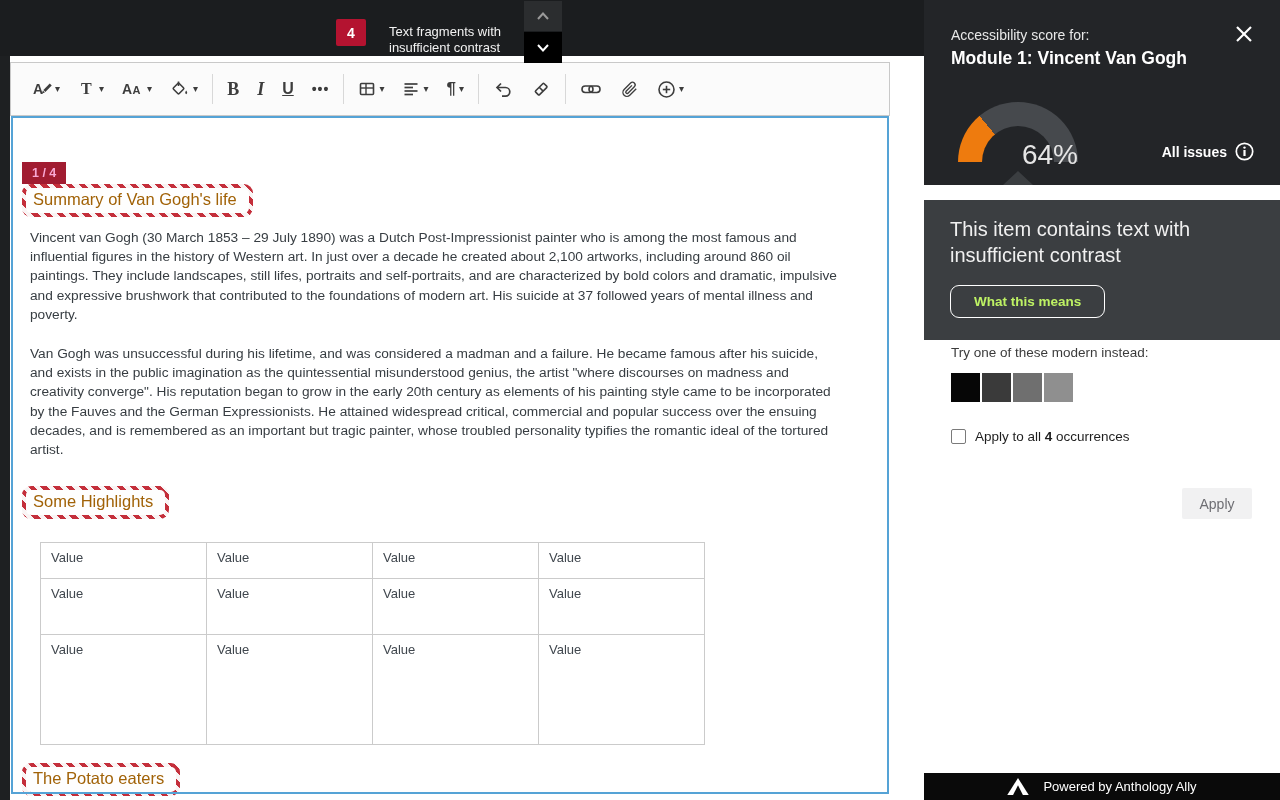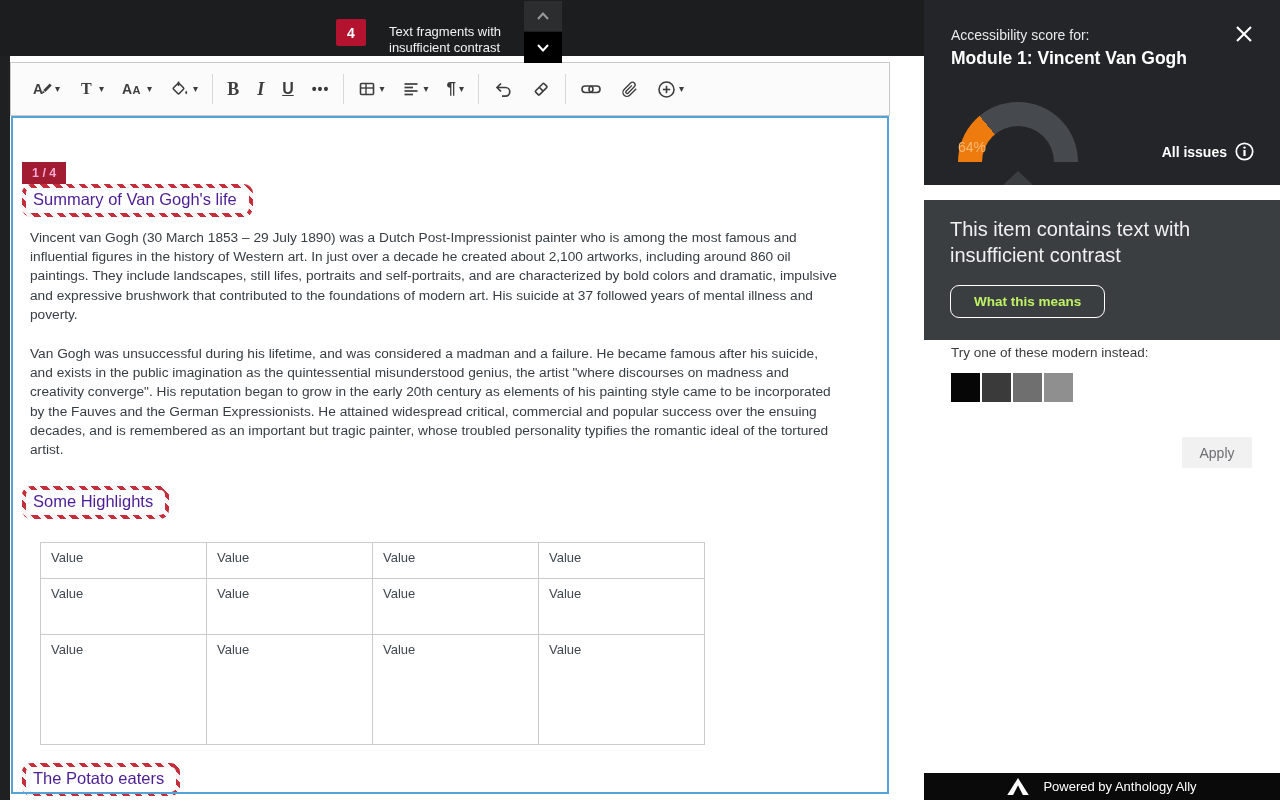--- a/index.html
+++ b/index.html
@@ -31,57 +31,57 @@
   .tb-ico { display:block; }
 
   .content-box { position:absolute; left:1px; top:60px; width:878px; height:678px;
     border:2px solid #55a3d6; background:#fff; overflow:visible; }
   .content-inner { padding:44px 0 0 9px; }
   .frag-badge { display:inline-block; background:#a11c31; color:#f9a8d4; font-size:12.5px; font-weight:bold;
     padding:4px 10px; }
   .candy { display:inline-block; padding:4px; border-radius:9px;
     background:repeating-linear-gradient(45deg,#c42f3b 0 4.5px,#f9f4f4 4.5px 9px); }
   .candy-inner { display:block; background:#fefefe; border-radius:5px; padding:2px 12px 4px 7px;
-    color:#4c1d95; font-size:16.5px; }
+    color:#a16207; font-size:16.5px; }
   .para { margin:11px 0 0 8px; width:814px; color:#373d42; font-size:13.7px; line-height:19.2px; }
   .para + .para { margin-top:20px; }
   .h-some { margin:27px 0 0 0; }
   .h-potato { margin:18px 0 0 0; }
   .v-table { border-collapse:collapse; margin:23px 0 0 18px; table-layout:fixed; width:665px; }
   .v-table td { border:1px solid #cbcbcb; vertical-align:top; padding:7px 10px; font-size:13px; color:#40474e; width:166px; }
   .row-1 td { height:36px; } .row-2 td { height:56px; } .row-3 td { height:110px; }
   .blue-line { position:absolute; left:-2px; bottom:-2px; width:878px; height:2px; background:#55a3d6; z-index:6; }
 
   
   .panel { position:absolute; left:924px; top:0; width:356px; height:800px; background:#fff; }
   .panel-dark { position:absolute; left:0; top:0; width:100%; height:185px; background:#232528; }
   .panel-title-label { position:absolute; left:27px; top:27px; color:#e8e8e8; font-size:14px; }
   .panel-title { position:absolute; left:27px; top:48px; color:#fff; font-size:17.5px; font-weight:bold; }
   .close-btn { position:absolute; right:24px; top:23px; width:24px; height:24px; background:transparent; border:none; cursor:pointer; }
   .gauge { position:absolute; left:34px; top:102px; width:120px; height:62px; overflow:hidden; }
   .gauge-arc { position:absolute; left:0; top:0; width:120px; height:120px; border-radius:50%;
     background:conic-gradient(from 270deg,#ee7b0e 0deg 50deg,#46494d 50deg 180deg,transparent 180deg 360deg); }
   .gauge-hole { position:absolute; left:24px; top:24px; width:72px; height:72px; border-radius:50%; background:#232528; }
-  .gauge-score { position:absolute; left:34px; top:139px; width:120px; text-align:left; color:#fdba74; font-size:14px; z-index:2; }
+  .gauge-score { position:absolute; left:34px; top:139px; width:120px; text-align:right; color:#e5e5e5; font-size:28px; z-index:2; }
   .all-issues { position:absolute; right:26px; top:142px; display:flex; align-items:center; gap:8px;
     background:transparent; border:none; cursor:pointer; color:#fff; font-size:14px; font-weight:bold; }
   .notch { position:absolute; left:79px; top:171px; width:0; height:0;
     border-left:15px solid transparent; border-right:15px solid transparent; border-bottom:14px solid #3b3e41; }
   .msg-panel { position:absolute; left:0; top:200px; width:100%; height:140px; background:#3b3e41; padding:16px 26px 11px 26px; }
   .msg-text { color:#f0f0f0; font-size:20px; line-height:26px; font-weight:300; }
   .what-btn { margin-top:17px; background:transparent; border:1px solid #fff; border-radius:9px;
     color:#bef264; font-size:13.5px; font-weight:bold; padding:8px 23px; cursor:pointer; }
   .suggest { position:absolute; left:0; top:325px; width:100%; padding:20px 28px 0 27px; }
   .try-label { color:#3b3b3b; font-size:13.5px; }
   .swatches { display:flex; gap:2px; margin-top:13px; }
   .swatch { width:29px; height:29px; border:none; cursor:pointer; }
   .apply-all { display:flex; align-items:center; gap:9px; margin-top:27px; }
   .checkbox { width:15px; height:15px; border:1.5px solid #7a7a7a; border-radius:2px; background:#fff; cursor:pointer; }
   .apply-all-label { font-size:13.5px; color:#1e1e1e; }
-  .apply-row { display:flex; justify-content:flex-end; margin-top:35px; }
+  .apply-row { display:flex; justify-content:flex-end; margin-top:44px; }
   .apply-btn { width:70px; height:31px; background:#f1f1f2; border:none; border-radius:2px;
     color:#6e6e73; font-size:14px; cursor:pointer; }
   .panel-footer { position:absolute; left:0; bottom:0; width:100%; height:27px; background:#0a0a0a;
     display:flex; align-items:center; justify-content:center; gap:14px; }
   .footer-text { color:#fff; font-size:13px; }
 </style>
 </head>
 <body>
 
 <div class="topbar">
@@ -289,20 +289,24 @@
   </div>
 
   <div class="suggest">
     <div class="try-label">Try one of these modern instead:</div>
     <div class="swatches">
       <button class="swatch" style="background-color: rgb(6, 6, 6);"></button>
       <button class="swatch" style="background-color: rgb(58, 58, 58);"></button>
       <button class="swatch" style="background-color: rgb(111, 111, 111);"></button>
       <button class="swatch" style="background-color: rgb(143, 143, 143);"></button>
     </div>
+    <div class="apply-all">
+      <div class="checkbox"></div>
+      <span class="apply-all-label"><span>Apply to all </span><b>4</b><span> occurrences</span></span>
+    </div>
     <div class="apply-row">
       <button class="apply-btn">Apply</button>
     </div>
   </div>
 
   <div class="panel-footer">
     <svg width="22" height="17" viewBox="0 0 24 19">
       <polygon points="12,0 24,19 0,19" fill="#fff"></polygon>
       <polygon points="12,8 17.5,19 6.5,19" fill="#0a0a0a"></polygon>
     </svg>

